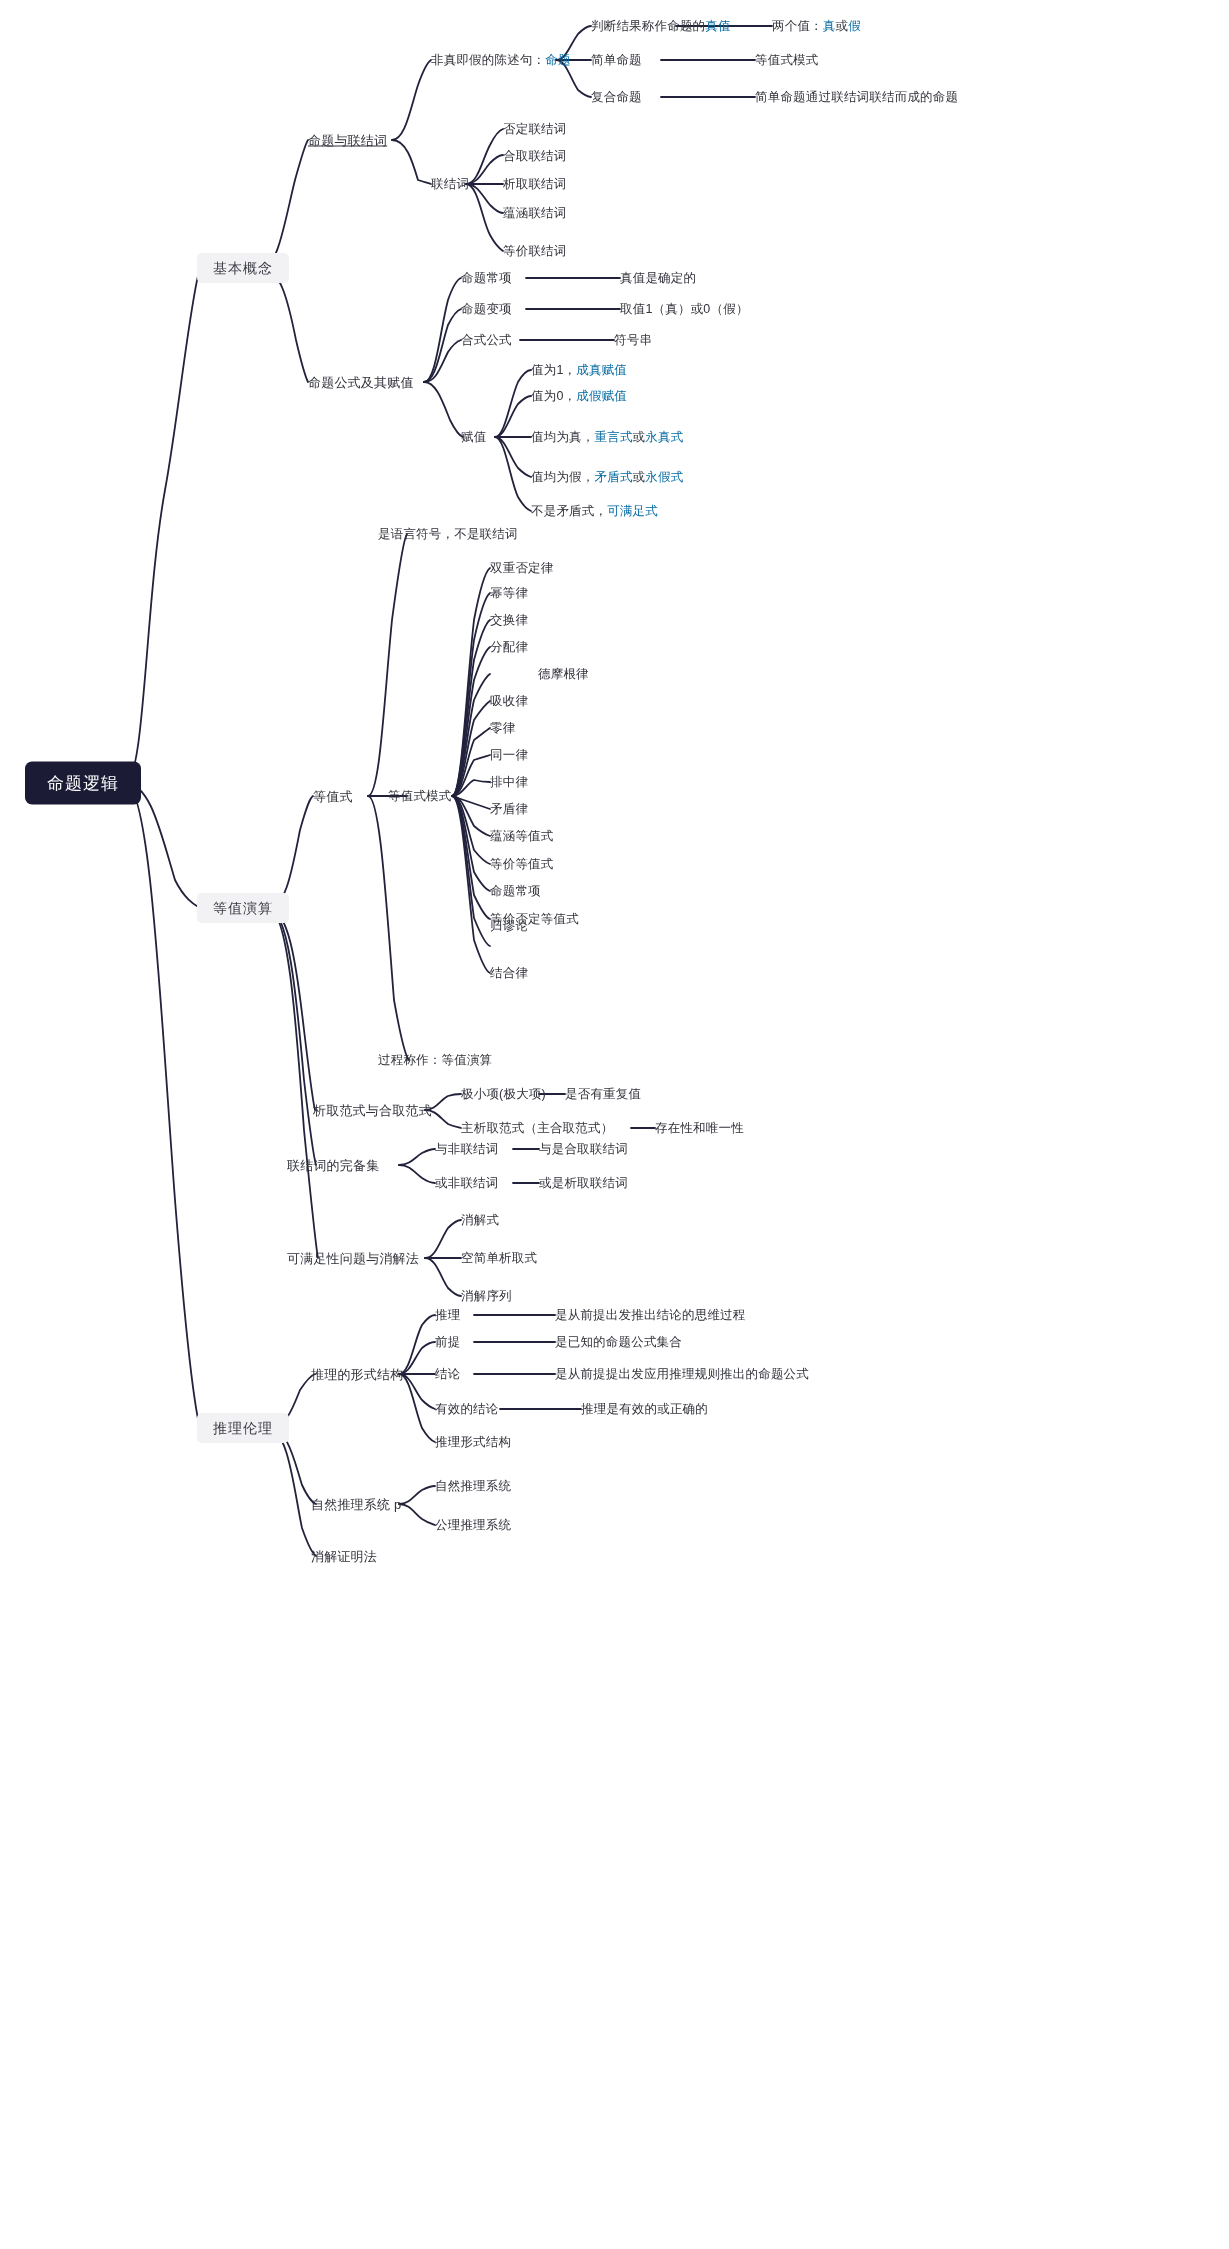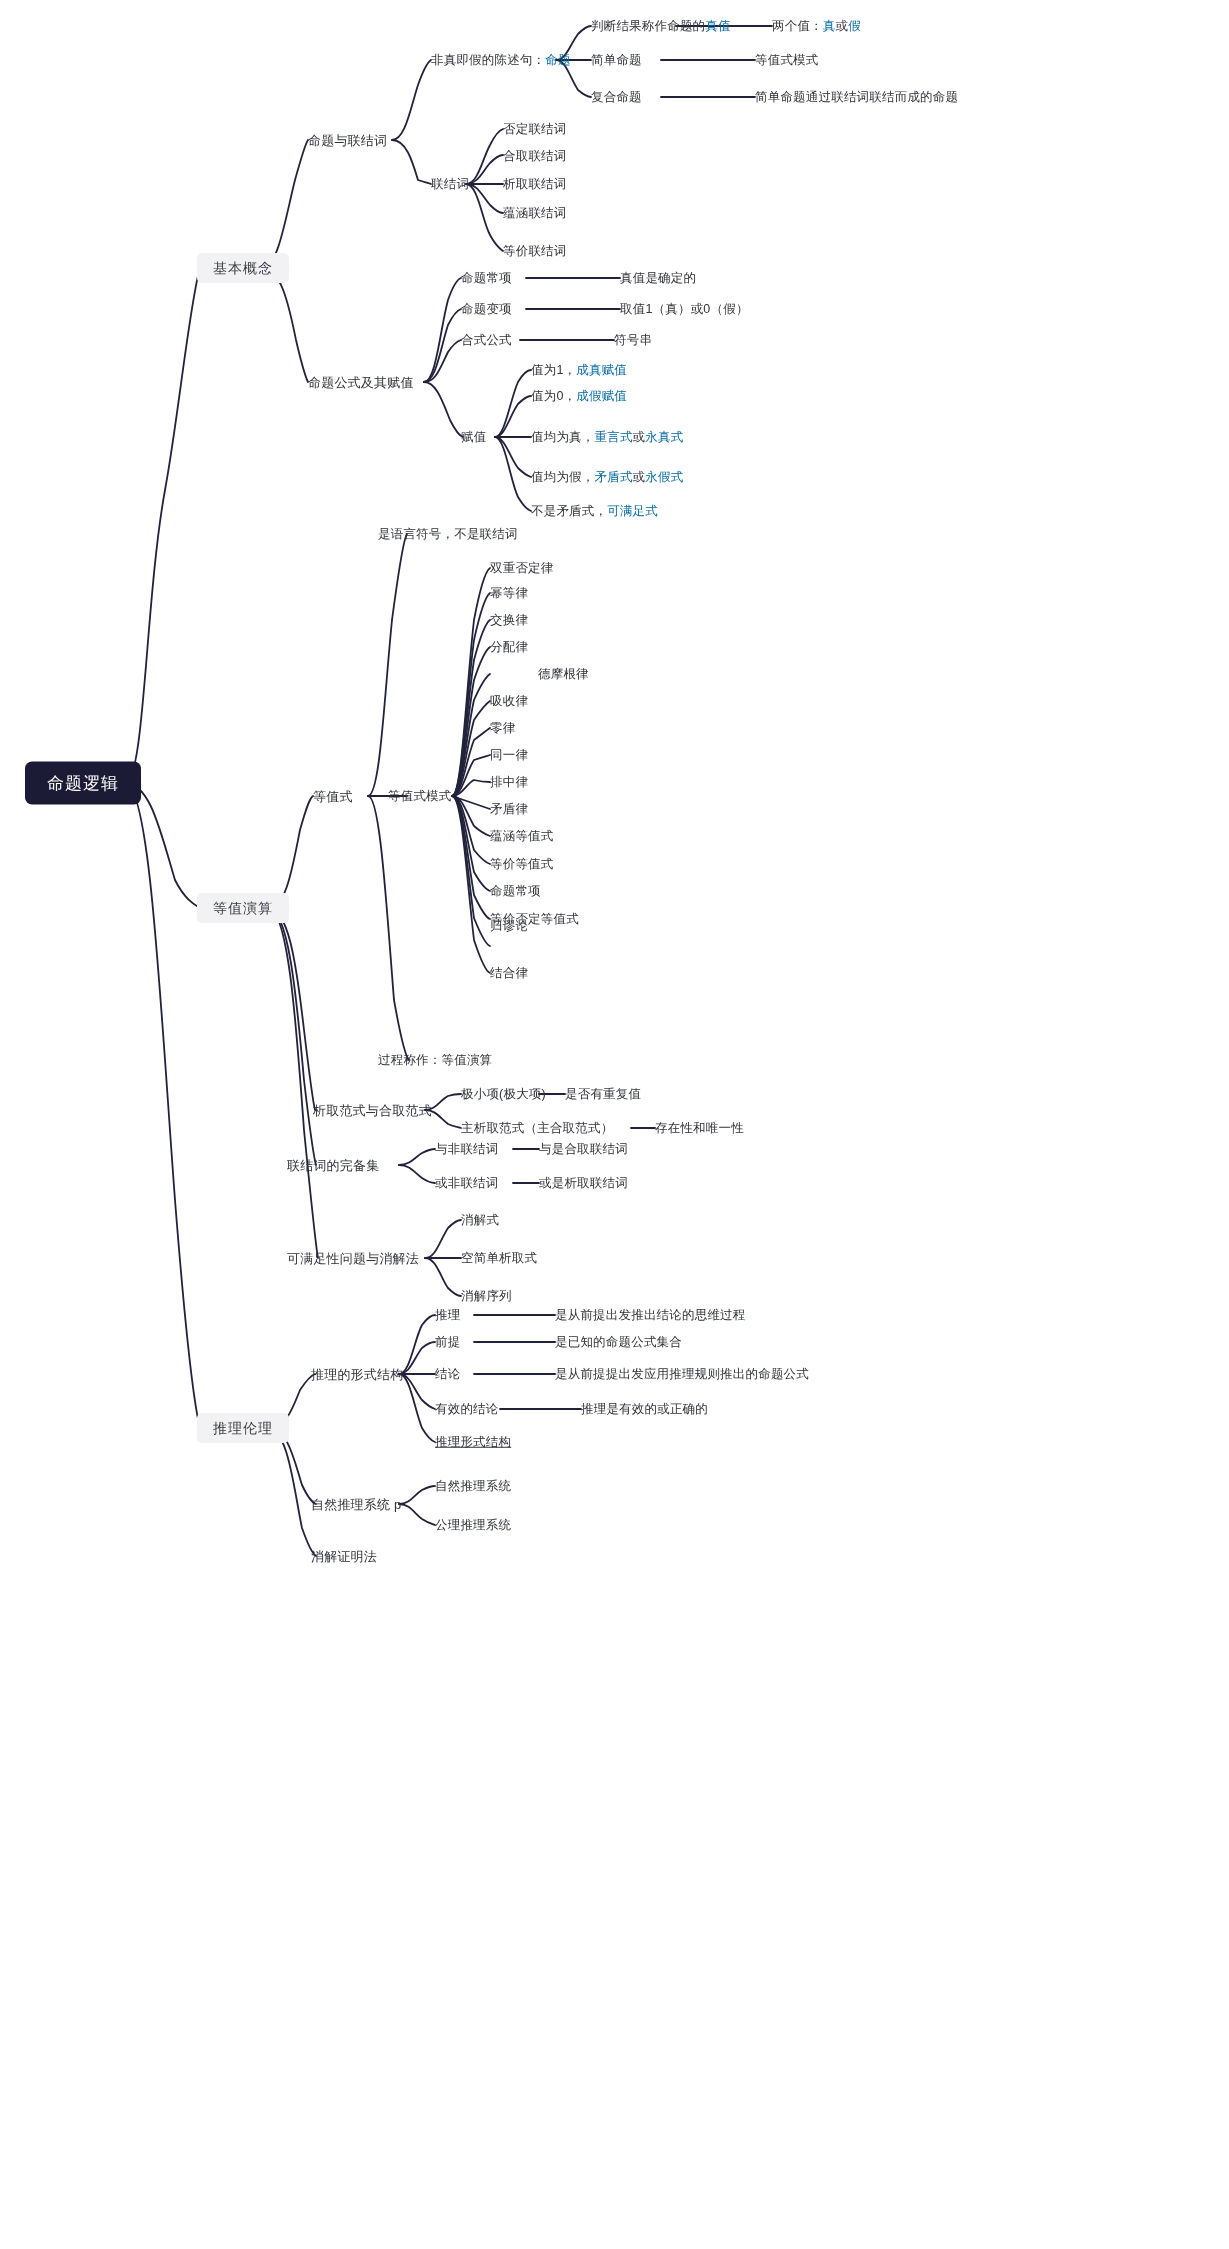--- a/index.html
+++ b/index.html
@@ -159,21 +159,21 @@
       <path d="M399,1504 C410,1504 414,1513 422,1519 C428,1523 432,1524 435,1525"></path>
     </g>
   </svg>
 
   <div class="node root" style="left:25px;top:783px;">命题逻辑</div>
 
   <div class="node lvl1" style="left:197px;top:268px;">基本概念</div>
   <div class="node lvl1" style="left:197px;top:908px;">等值演算</div>
   <div class="node lvl1" style="left:197px;top:1428px;">推理伦理</div>
 
-  <div class="node lvl2" style="left:308px;top:140px;">命题与联结词</div>
+  <div class="node lvl2" style="left:308px;top:140px;text-decoration:underline;">命题与联结词</div>
   <div class="node lvl2" style="left:308px;top:382px;">命题公式及其赋值</div>
 
   <div class="node lvl3" style="left:431px;top:60px;"><span>非真即假的陈述句：</span><span class="hl">命题</span></div>
   <div class="node lvl3" style="left:431px;top:184px;">联结词</div>
 
   <div class="node lvl4" style="left:591px;top:26px;"><span>判断结果称作命题的</span><span class="hl">真值</span></div>
   <div class="node lvl4" style="left:772px;top:26px;"><span>两个值：</span><span class="hl">真</span><span>或</span><span class="hl">假</span></div>
 
   <div class="node lvl4" style="left:591px;top:60px;">简单命题</div>
   <div class="node lvl4" style="left:755px;top:60px;">等值式模式</div>
@@ -246,18 +246,18 @@
   <div class="node lvl2" style="left:311px;top:1556px;">消解证明法</div>
 
   <div class="node lvl3" style="left:435px;top:1315px;">推理</div>
   <div class="node lvl4" style="left:555px;top:1315px;">是从前提出发推出结论的思维过程</div>
   <div class="node lvl3" style="left:435px;top:1342px;">前提</div>
   <div class="node lvl4" style="left:555px;top:1342px;">是已知的命题公式集合</div>
   <div class="node lvl3" style="left:435px;top:1374px;">结论</div>
   <div class="node lvl4" style="left:555px;top:1374px;">是从前提提出发应用推理规则推出的命题公式</div>
   <div class="node lvl3" style="left:435px;top:1409px;">有效的结论</div>
   <div class="node lvl4" style="left:581px;top:1409px;">推理是有效的或正确的</div>
-  <div class="node lvl3" style="left:435px;top:1442px;text-decoration:underline;">推理形式结构</div>
+  <div class="node lvl3" style="left:435px;top:1442px;">推理形式结构</div>
 
   <div class="node lvl3" style="left:435px;top:1486px;">自然推理系统</div>
   <div class="node lvl3" style="left:435px;top:1525px;">公理推理系统</div>
 
 </div>
 
 </body></html>

